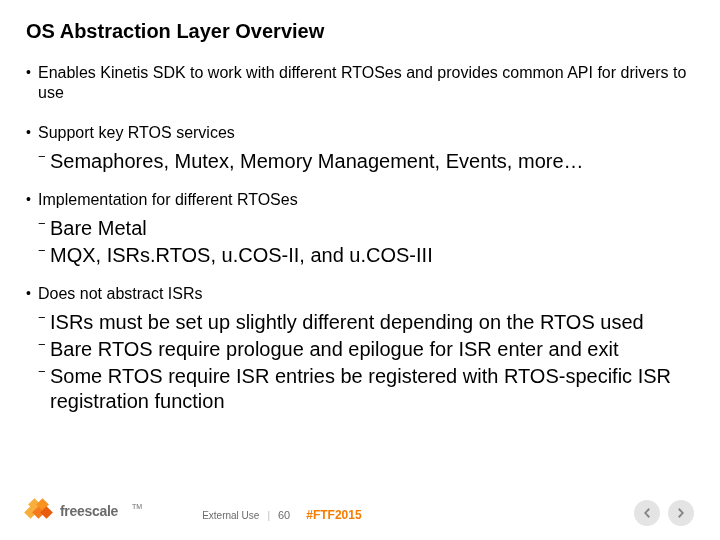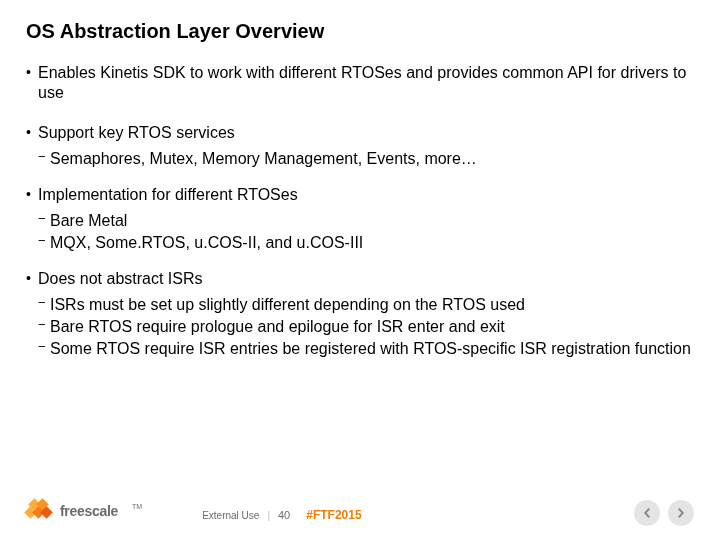--- a/index.html
+++ b/index.html
@@ -5,21 +5,21 @@
   * { margin: 0; padding: 0; box-sizing: border-box; }
   html, body { width: 720px; height: 540px; background: #fff; font-family: Arial, Helvetica, sans-serif; color: #000; }
   .slide { position: relative; width: 720px; height: 540px; padding: 20px 26px 0 26px; }
   .title { font-size: 20px; font-weight: bold; margin-bottom: 20px; }
   .bullets { font-size: 16px; line-height: 1.25; }
   .bullet { display: flex; margin-bottom: 6px; }
   .bullet .dot { width: 12px; flex: 0 0 12px; font-size: 14px; line-height: 1.35; }
   .bullet .txt { flex: 1; }
   .sub { margin-left: 12px; margin-bottom: 2px; display: flex; }
   .sub .dash { width: 12px; flex: 0 0 12px; font-size: 13px; }
-  .sub .txt { flex: 1; font-size: 16px; }
+  .sub .txt { flex: 1; font-size: 20px; }
   .gap { height: 14px; }
 
   .footer { position: absolute; left: 26px; right: 26px; bottom: 18px; height: 36px; display: flex; align-items: flex-end; }
   .logo { display: flex; align-items: center; gap: 6px; }
   .logo-mark { width: 28px; height: 22px; position: relative; }
   .sq { position: absolute; width: 9px; height: 9px; transform: rotate(45deg); }
   .sq1 { left: 4px; top: 0; background: #f8ae3c; }
   .sq2 { left: 12px; top: 0; background: #f8931f; }
   .sq3 { left: 0; top: 8px; background: #f8ae3c; }
   .sq4 { left: 8px; top: 8px; background: #f47b20; }
@@ -62,21 +62,21 @@
     <div class="bullet">
       <div class="dot">•</div>
       <div class="txt">Implementation for different RTOSes</div>
     </div>
     <div class="sub">
       <div class="dash">−</div>
       <div class="txt">Bare Metal</div>
     </div>
     <div class="sub">
       <div class="dash">−</div>
-      <div class="txt">MQX, Some.RTOS, u.COS-II, and u.COS-III</div>
+      <div class="txt">MQX, ISRs.RTOS, u.COS-II, and u.COS-III</div>
     </div>
     <div class="gap"></div>
 
     <div class="bullet">
       <div class="dot">•</div>
       <div class="txt">Does not abstract ISRs</div>
     </div>
     <div class="sub">
       <div class="dash">−</div>
       <div class="txt">ISRs must be set up slightly different depending on the RTOS used</div>
@@ -99,21 +99,21 @@
         <div class="sq sq3"></div>
           <div class="sq sq4"></div>
           <div class="sq sq5"></div>
       </div>
       <span class="logo-text">freescale</span>
       <span class="tm">TM</span>
     </div>
     <div class="meta">
       <span>External Use</span>
       <span class="divider">|</span>
-      <span class="pagenum">40</span>
+      <span class="pagenum">60</span>
       <span class="hashtag">#FTF2015</span>
     </div>
   </div>
 
   <div class="nav">
     <div class="circ">
       <svg viewBox="0 0 10 10">
           <path d="M6.5 0 L2 5 L6.5 10 L8 8.5 L4.5 5 L8 1.5 Z"></path>
         </svg>
     </div>

